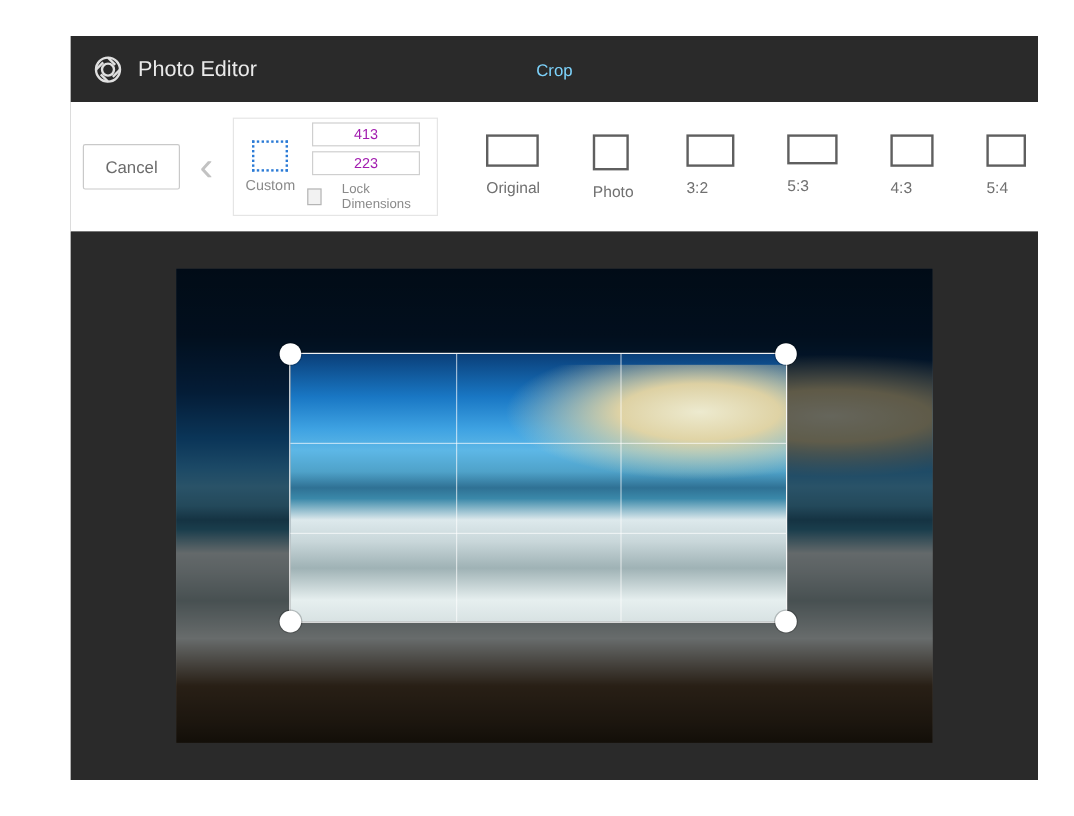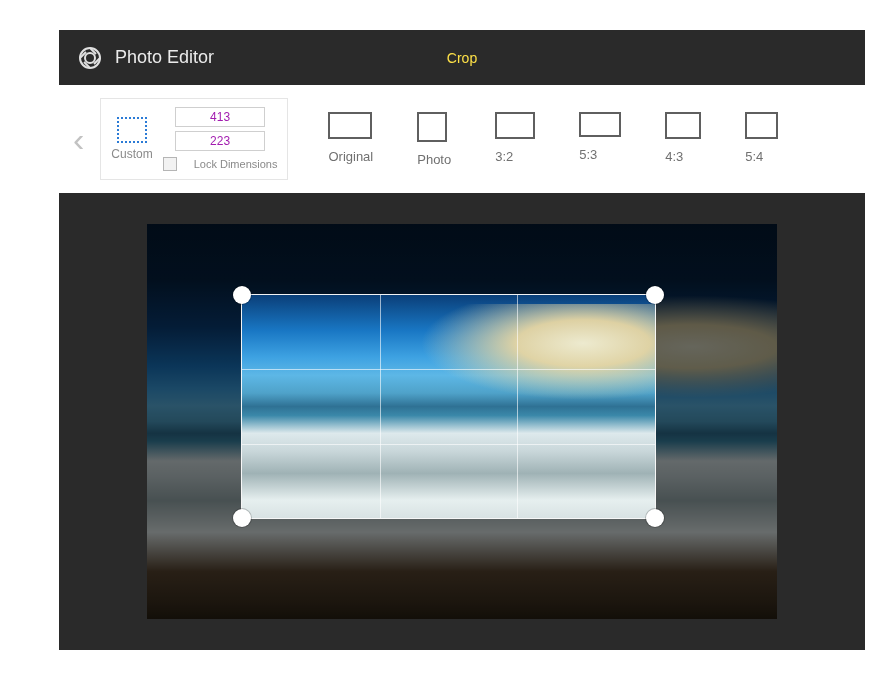--- a/index.html
+++ b/index.html
@@ -12,21 +12,21 @@
   position: absolute; left: 30px; top: 30px; right: 30px; bottom: 30px;
   background: #2a2a2a;
   margin-left: 29px;
 }
 .header {
   height: 55px; background: #2a2a2a; display: flex; align-items: center; padding: 0 18px;
   position: relative;
 }
 .logo-icon { width: 26px; height: 26px; margin-right: 12px; }
 .header-title { color: #eaeaea; font-size: 18px; font-weight: 300; }
-.header-mode { position: absolute; left: 50%; transform: translateX(-50%); color: #fde047; font-size: 14px; }
+.header-mode { position: absolute; left: 50%; transform: translateX(-50%); color: #7dd3fc; font-size: 14px; }
 
 .toolbar {
   height: 108px; background: #fff; display: flex; align-items: center; padding: 0 10px;
   gap: 12px;
 }
 .cancel-btn {
   border: 1px solid #c9c9c9; background: #fff; color: #6b6b6b; font-size: 14px;
   width: 90px; height: 38px; border-radius: 2px; cursor: pointer;
 }
 .back-chevron { color: #c2c2c2; font-size: 34px; padding: 0 4px; cursor: pointer; user-select: none; }
@@ -128,20 +128,21 @@
           <line x1="23" y1="13" x2="17" y2="19" stroke="#e0e0e0" stroke-width="2"></line>
           <line x1="13" y1="23" x2="7" y2="17" stroke="#e0e0e0" stroke-width="2"></line>
           <line x1="3" y1="13" x2="9" y2="7" stroke="#e0e0e0" stroke-width="2"></line>
         </svg>
       </span>
       <div class="header-title">Photo Editor</div>
       <div class="header-mode">Crop</div>
     </div>
 
     <div class="toolbar">
+      <button class="cancel-btn">Cancel</button>
       <span class="back-chevron">‹</span>
 
       <div class="custom-panel">
         <div class="custom-icon-col">
           <div class="custom-icon"></div>
           <div class="custom-label">Custom</div>
         </div>
         <div class="custom-fields">
           <input class="dim-input" value="413" style="">
           <input class="dim-input" value="223" style="">

